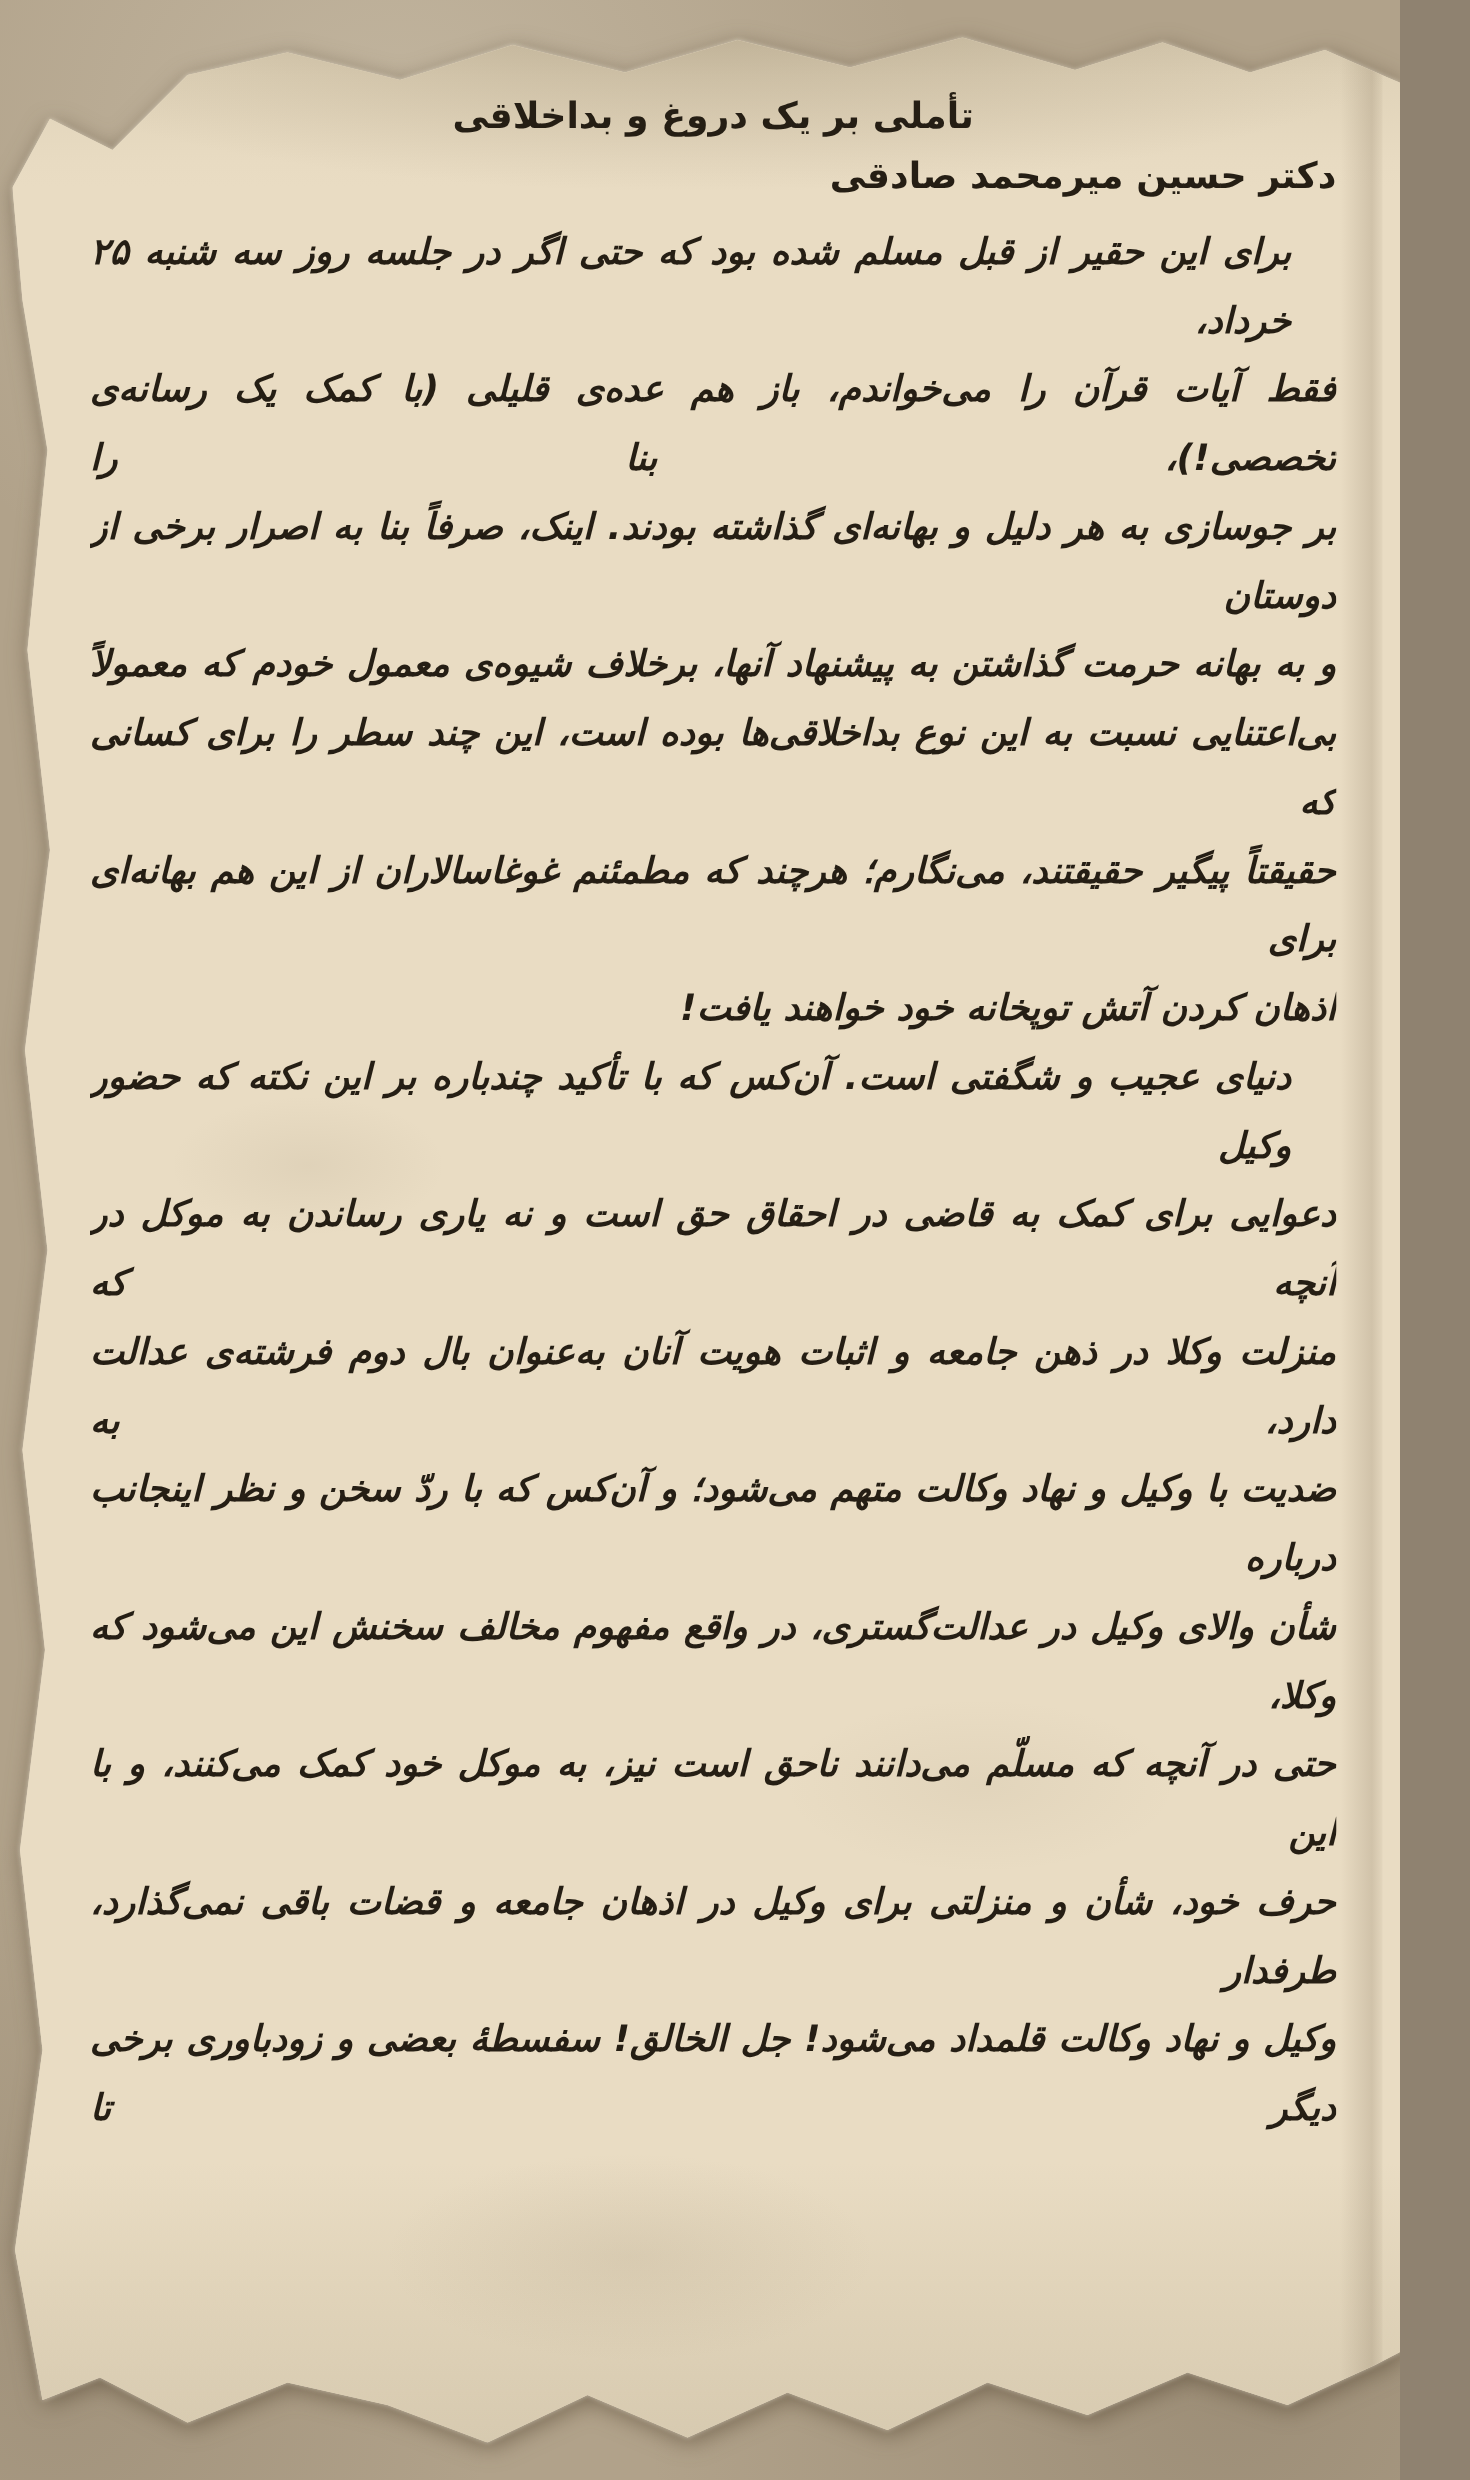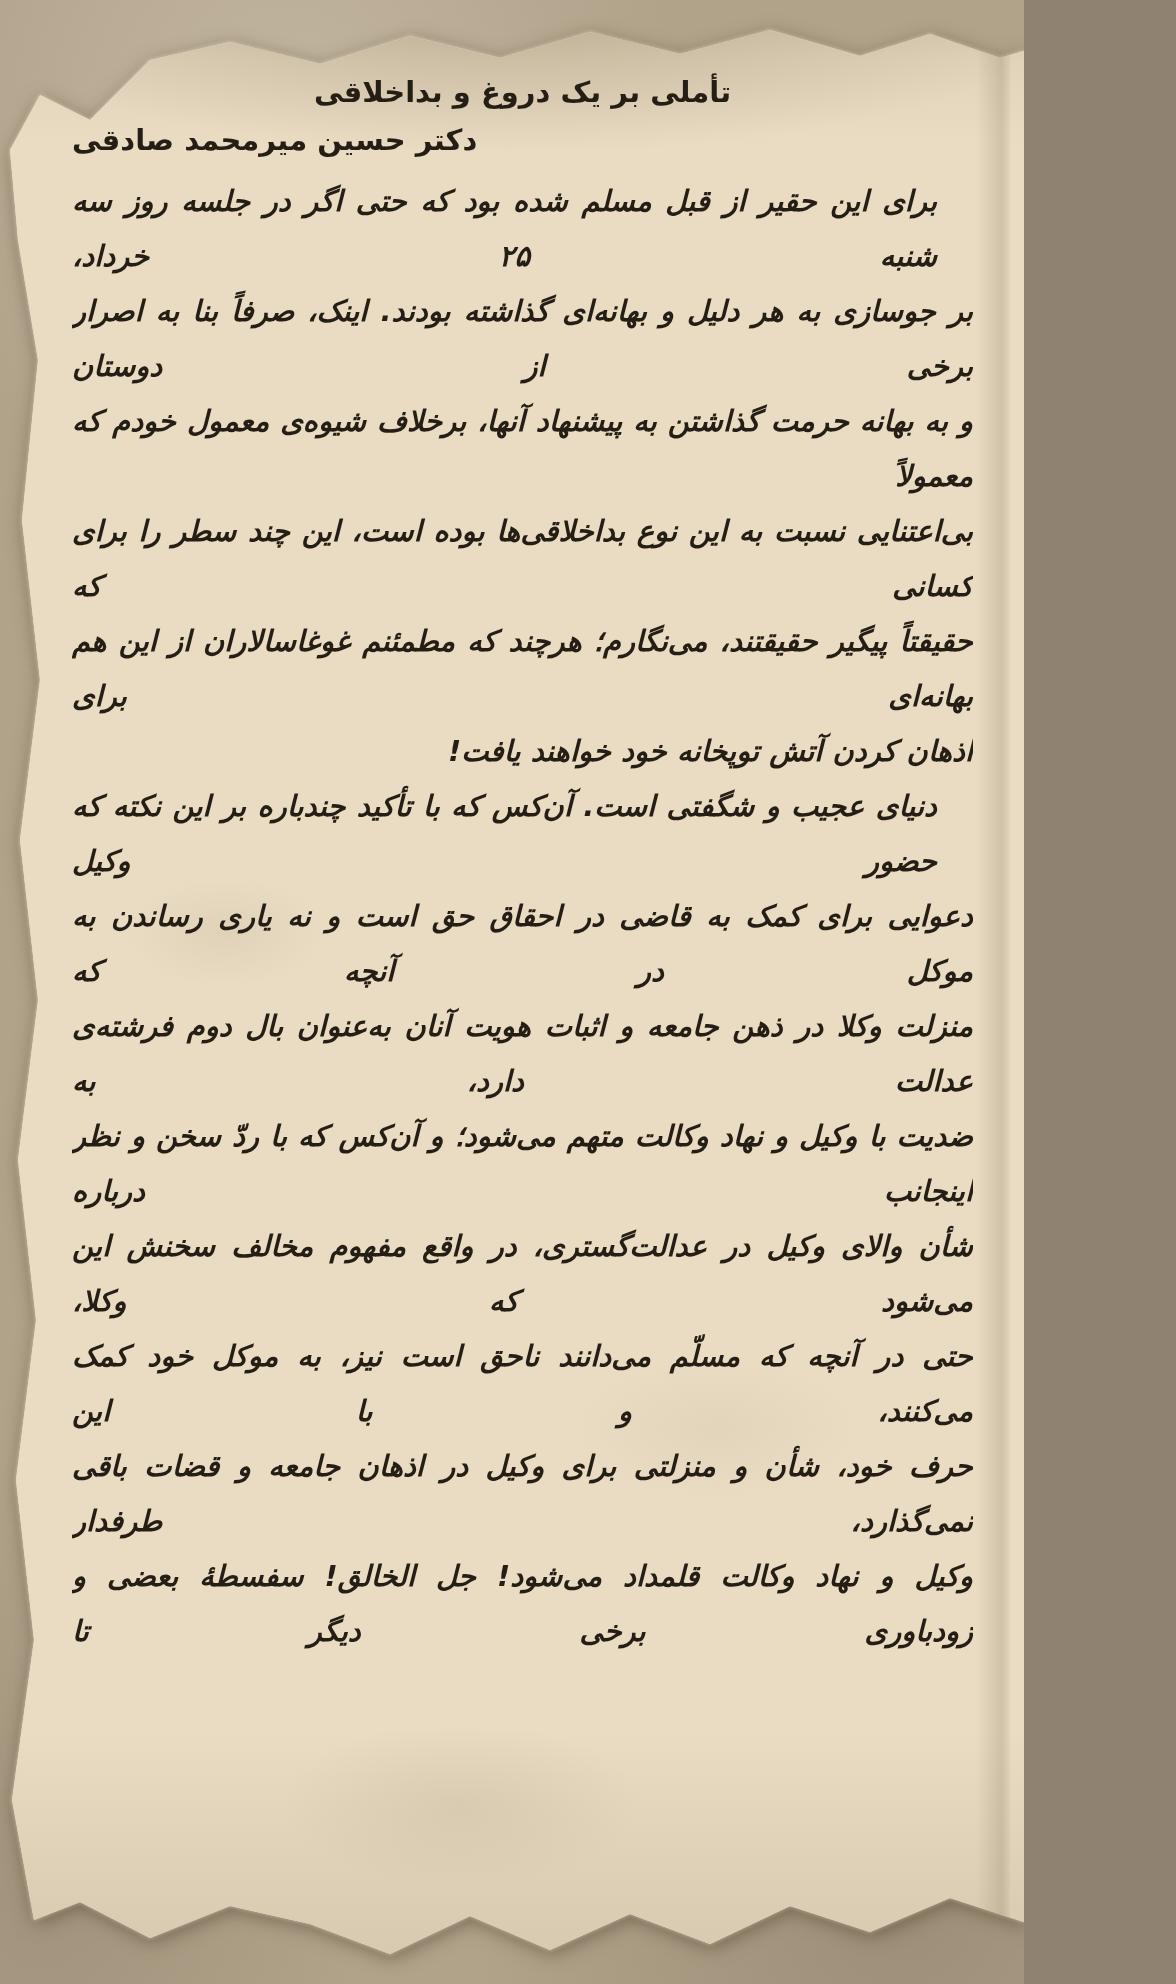--- a/index.html
+++ b/index.html
@@ -1,20 +1,20 @@
 <!DOCTYPE html>
 <html lang="fa"><head>
 <meta charset="utf-8">
 <style>
   html, body { margin: 0; padding: 0; }
   body { background: #8f8270; }
 
   .page {
     position: relative;
-    width: 1024px;
+    width: 1120px;
     height: 1984px;
     overflow: hidden;
     background:
       radial-gradient(55% 30% at 28% 6%, rgba(215,205,185,0.45), rgba(215,205,185,0) 70%),
       radial-gradient(60% 35% at 88% 96%, rgba(110,96,76,0.30), rgba(110,96,76,0) 70%),
       radial-gradient(45% 30% at 4% 95%, rgba(120,106,86,0.28), rgba(120,106,86,0) 70%),
       #b1a28a;
   }
 
   .paper-wrap {
@@ -78,21 +78,21 @@
     font-size: 29px;
     z-index: 2;
   }
 
   .title {
     text-align: center;
     line-height: 48px;
     padding-top: 16px;
   }
   .author {
-    text-align: left;
+    text-align: right;
     line-height: 48px;
     margin-bottom: 10px;
   }
 
   .body .line {
     line-height: 55px;
     text-align: justify;
     text-align-last: justify;
     overflow: hidden;
     font-style: italic;
@@ -106,20 +106,21 @@
 <div class="page">
   <div class="paper-wrap">
     <div class="paper"></div>
   </div>
   <div class="content">
     <div class="title">تأملی بر یک دروغ و بداخلاقی</div>
     <div class="author">دکتر حسین میرمحمد صادقی</div>
     <div class="body">
         <div class="paragraph">
           <div class="line">برای این حقیر از قبل مسلم شده بود که حتی اگر در جلسه روز سه شنبه ۲۵ خرداد،</div>
+          <div class="line">فقط آیات قرآن را می‌خواندم، باز هم عده‌ی قلیلی (با کمک یک رسانه‌ی تخصصی!)، بنا را</div>
           <div class="line">بر جوسازی به هر دلیل و بهانه‌ای گذاشته بودند. اینک، صرفاً بنا به اصرار برخی از دوستان</div>
           <div class="line">و به بهانه حرمت گذاشتن به پیشنهاد آنها، برخلاف شیوه‌ی معمول خودم که معمولاً</div>
           <div class="line">بی‌اعتنایی نسبت به این نوع بداخلاقی‌ها بوده است، این چند سطر را برای کسانی که</div>
           <div class="line">حقیقتاً پیگیر حقیقتند، می‌نگارم؛ هرچند که مطمئنم غوغاسالاران از این هم بهانه‌ای برای</div>
           <div class="line final">اذهان کردن آتش توپخانه خود خواهند یافت!</div>
         </div>
         <div class="paragraph">
           <div class="line">دنیای عجیب و شگفتی است. آن‌کس که با تأکید چندباره بر این نکته که حضور وکیل</div>
           <div class="line">دعوایی برای کمک به قاضی در احقاق حق است و نه یاری رساندن به موکل در آنچه که</div>
           <div class="line">منزلت وکلا در ذهن جامعه و اثبات هویت آنان به‌عنوان بال دوم فرشته‌ی عدالت دارد، به</div>

